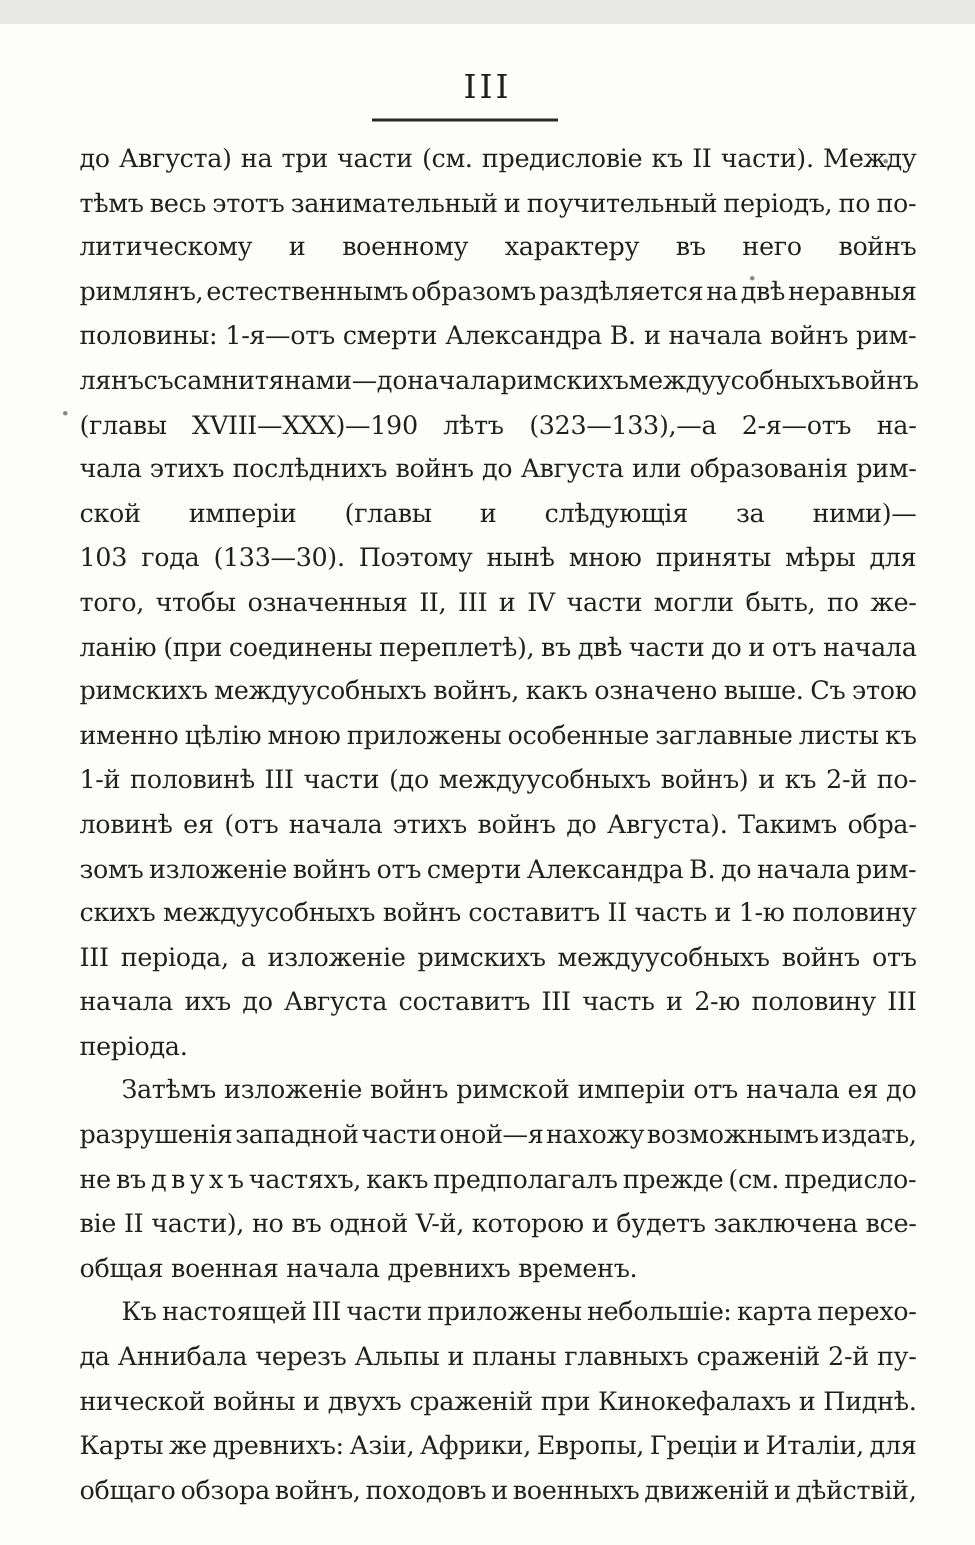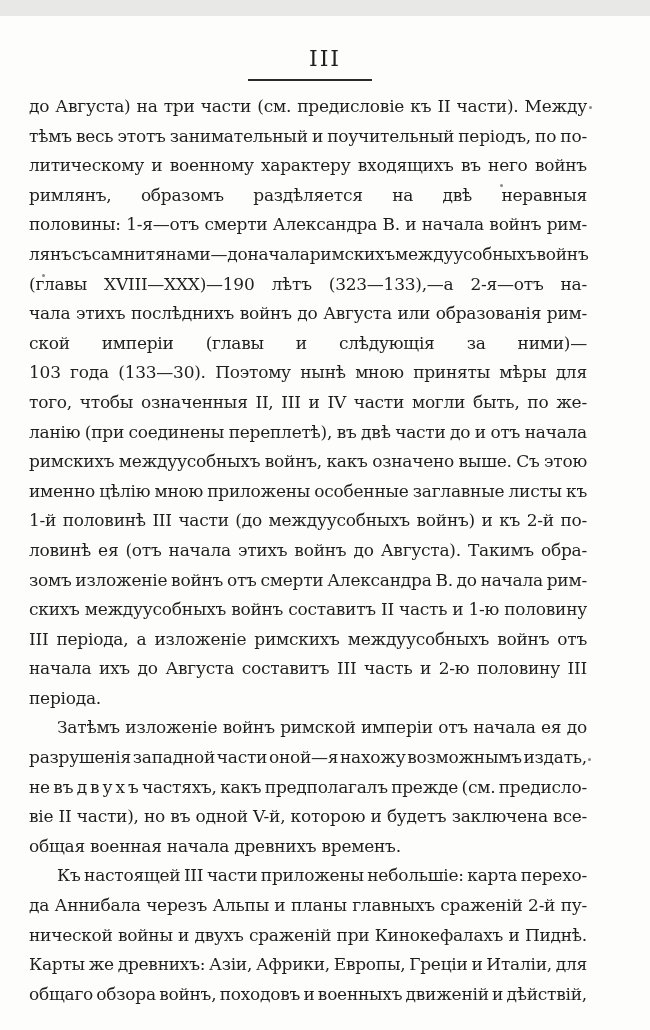--- a/index.html
+++ b/index.html
@@ -17,21 +17,21 @@
     text-align:center;
     font-size:22px;
     letter-spacing:2px;
   }
   .rule{
     position:absolute;top:63px;left:248px;
     width:124px;height:2px;
     background:#2a2a2a;
   }
   .text-block{
-    position:absolute;left:29px;top:76px;width:558px;
+    position:absolute;left:53px;top:76px;width:558px;
     font-size:17px;
     letter-spacing:-0.25px;
   }
   .line{
     display:flex;
     justify-content:space-between;
     line-height:29.6px;
     white-space:pre;
   }
   .line.left{display:block;}
@@ -43,22 +43,22 @@
 </style>
 </head>
 <body>
 
 <div class="page">
   <div class="pagenum">III</div>
   <div class="rule"></div>
   <div class="text-block">
       <div class="line"><span>до</span><span>Августа)</span><span>на</span><span>три</span><span>части</span><span>(см.</span><span>предисловіе</span><span>къ</span><span>II</span><span>части).</span><span>Между</span></div>
       <div class="line"><span>тѣмъ</span><span>весь</span><span>этотъ</span><span>занимательный</span><span>и</span><span>поучительный</span><span>періодъ,</span><span>по</span><span>по-</span></div>
-      <div class="line"><span>литическому</span><span>и</span><span>военному</span><span>характеру</span><span>входящихъ</span><span>въ</span><span>него</span><span>войнъ</span></div>
-      <div class="line"><span>римлянъ,</span><span>образомъ</span><span>раздѣляется</span><span>на</span><span>двѣ</span><span>неравныя</span></div>
+      <div class="line"><span>литическому</span><span>и</span><span>военному</span><span>характеру</span><span>въ</span><span>него</span><span>войнъ</span></div>
+      <div class="line"><span>римлянъ,</span><span>естественнымъ</span><span>образомъ</span><span>раздѣляется</span><span>на</span><span>двѣ</span><span>неравныя</span></div>
       <div class="line"><span>половины:</span><span>1-я—отъ</span><span>смерти</span><span>Александра</span><span>В.</span><span>и</span><span>начала</span><span>войнъ</span><span>рим-</span></div>
       <div class="line"><span>лянъ</span><span>съ</span><span>самнитянами—до</span><span>начала</span><span>римскихъ</span><span>междуусобныхъ</span><span>войнъ</span></div>
       <div class="line"><span>(главы</span><span>XVIII—XXX)—190</span><span>лѣтъ</span><span>(323—133),—а</span><span>2-я—отъ</span><span>на-</span></div>
       <div class="line"><span>чала</span><span>этихъ</span><span>послѣднихъ</span><span>войнъ</span><span>до</span><span>Августа</span><span>или</span><span>образованія</span><span>рим-</span></div>
       <div class="line"><span>ской</span><span>имперіи</span><span>(главы</span><span>и</span><span>слѣдующія</span><span>за</span><span>ними)—</span></div>
       <div class="line"><span>103</span><span>года</span><span>(133—30).</span><span>Поэтому</span><span>нынѣ</span><span>мною</span><span>приняты</span><span>мѣры</span><span>для</span></div>
       <div class="line"><span>того,</span><span>чтобы</span><span>означенныя</span><span>II,</span><span>III</span><span>и</span><span>IV</span><span>части</span><span>могли</span><span>быть,</span><span>по</span><span>же-</span></div>
       <div class="line"><span>ланію</span><span>(при</span><span>соединены</span><span>переплетѣ),</span><span>въ</span><span>двѣ</span><span>части</span><span>до</span><span>и</span><span>отъ</span><span>начала</span></div>
       <div class="line"><span>римскихъ</span><span>междуусобныхъ</span><span>войнъ,</span><span>какъ</span><span>означено</span><span>выше.</span><span>Съ</span><span>этою</span></div>
       <div class="line"><span>именно</span><span>цѣлію</span><span>мною</span><span>приложены</span><span>особенные</span><span>заглавные</span><span>листы</span><span>къ</span></div>

